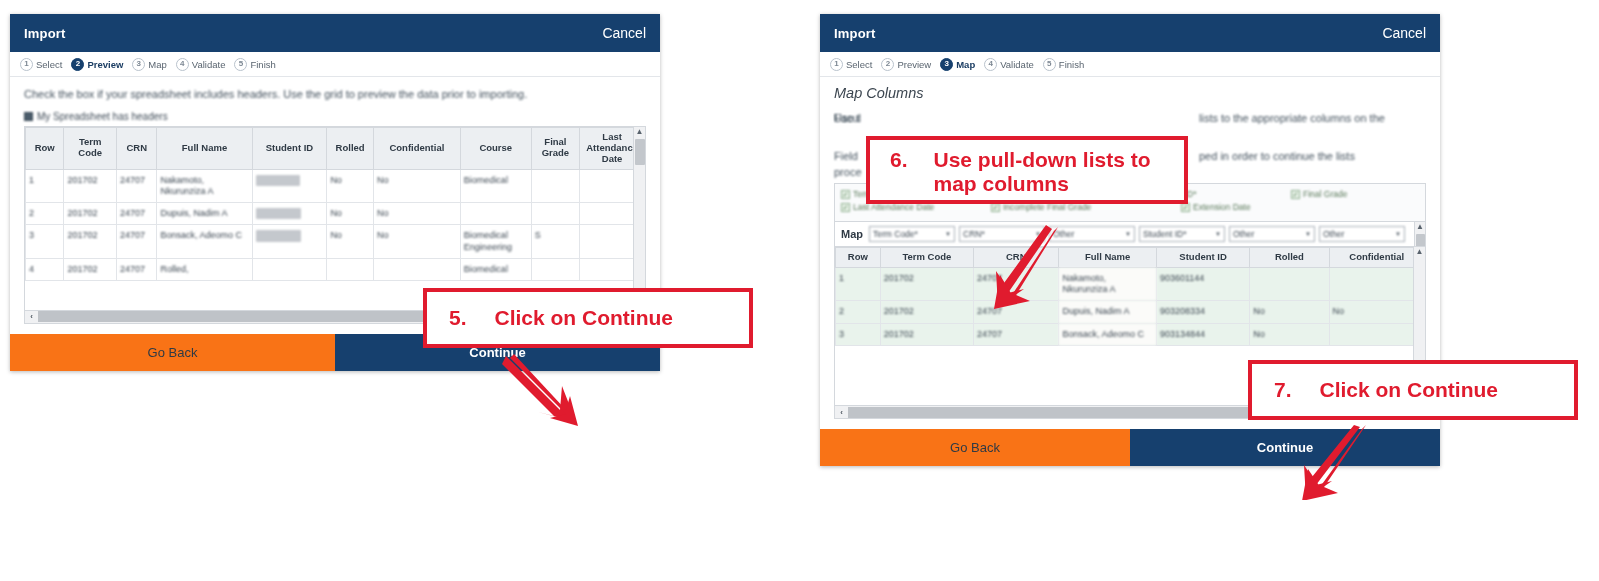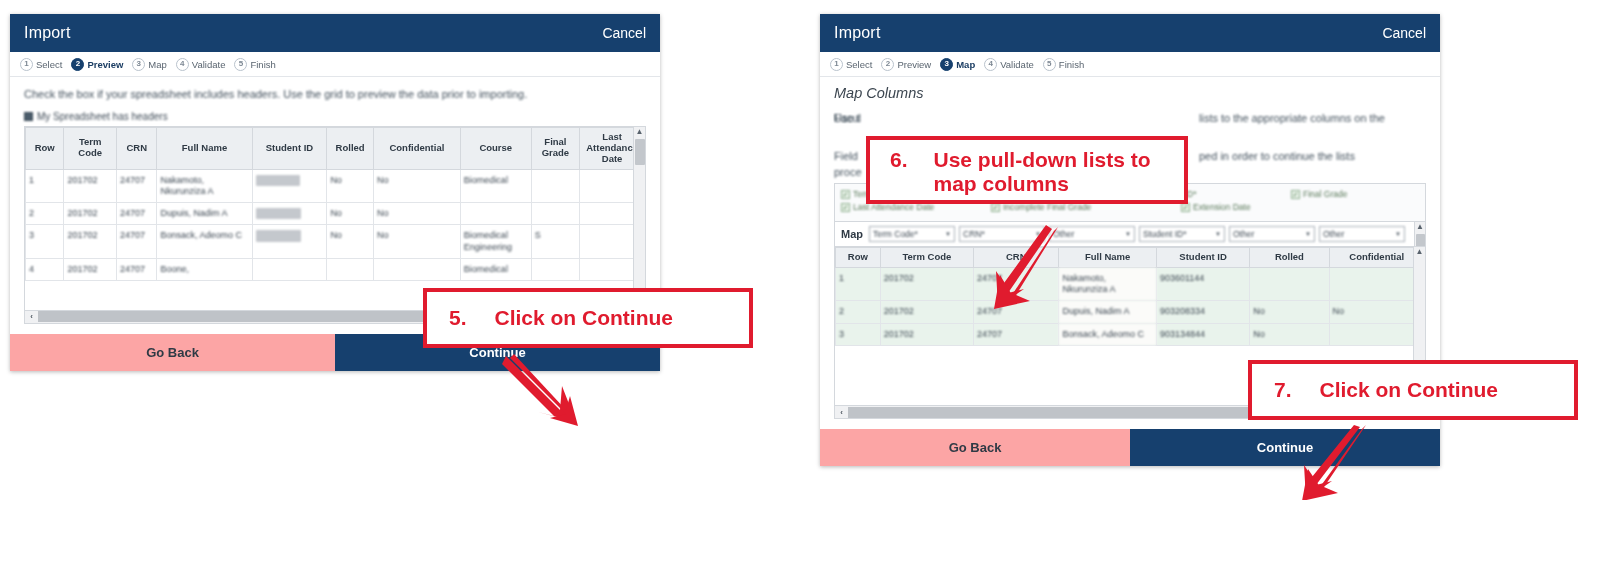--- a/index.html
+++ b/index.html
@@ -12,21 +12,21 @@
   }
   .canvas { position: relative; width: 1599px; height: 581px; background: #fff; }
 
   
   .dialog { position: absolute; background: #ffffff; box-shadow: 0 1px 4px rgba(0,0,0,.28); }
   .dlg-header {
     background: #16406e; color: #ffffff;
     display: flex; align-items: center; justify-content: space-between;
     padding: 0 14px;
   }
-  .dlg-title { font-size: 16px; font-weight: 400; letter-spacing: .2px; filter: blur(.55px); }
+  .dlg-title { font-size: 13px; font-weight: 700; letter-spacing: .2px; filter: blur(.55px); }
   .dlg-cancel { font-size: 14px; font-weight: 400; filter: blur(.55px); }
 
   
   .stepper {
     display: flex; align-items: center; gap: 9px;
     padding: 6px 10px 5px 10px;
     border-bottom: 1px solid #e3e6ea;
     background: #fff;
   }
   .step { display: flex; align-items: center; gap: 3px; filter: blur(.75px); }
@@ -76,21 +76,21 @@
     height: 13px; background: #f0f1f3; border: 1px solid #d4d8dd; border-top: none;
     display: flex; align-items: center; position: relative;
   }
   .hscroll .arr { font-size: 8px; color: #4c555e; width: 13px; text-align: center; font-weight: 700; }
   .hscroll .htrack { flex: 1; height: 11px; position: relative; }
   .hscroll .hthumb { position: absolute; left: 0; top: 0; height: 11px; background: #bfc3c8; }
 
   
   .dlg-footer { display: flex; margin-top: 0; }
   .btn { flex: 1; text-align: center; font-size: 13px; padding: 11px 0; filter: blur(.7px); }
-  .btn-back { background: #fca5a5; color: #2f3a45; font-weight: 700; }
+  .btn-back { background: #f97316; color: #2f3a45; font-weight: 400; }
   .btn-continue { background: #16406e; color: #ffffff; font-weight: 600; }
 
   
   .map-panel { border: 1px solid #d4d8dd; border-bottom: none; background: #fafbfc; padding: 5px 6px 6px 6px; }
   .legend-row { display: flex; gap: 10px; margin-bottom: 3px; }
   .legend-item { display: flex; align-items: center; gap: 3px; filter: blur(.9px); }
   .legend-item .lbox {
     width: 9px; height: 9px; border: 1px solid #8fae8f; background: #e8f2e8;
     color: #4d7a4d; font-size: 7px; line-height: 8px; text-align: center;
   }
@@ -221,21 +221,21 @@
               <td>No</td>
               <td>No</td>
               <td>Biomedical Engineering</td>
               <td>S</td>
               <td></td>
             </tr>
             <tr>
               <td>4</td>
               <td>201702</td>
               <td>24707</td>
-              <td>Boone,</td>
+              <td>Rolled,</td>
               <td><span class="redact"></span></td>
               <td></td>
               <td></td>
               <td>Biomedical</td>
               <td></td>
               <td></td>
             </tr>
           </tbody>
         </table>
         <div class="vscroll">

